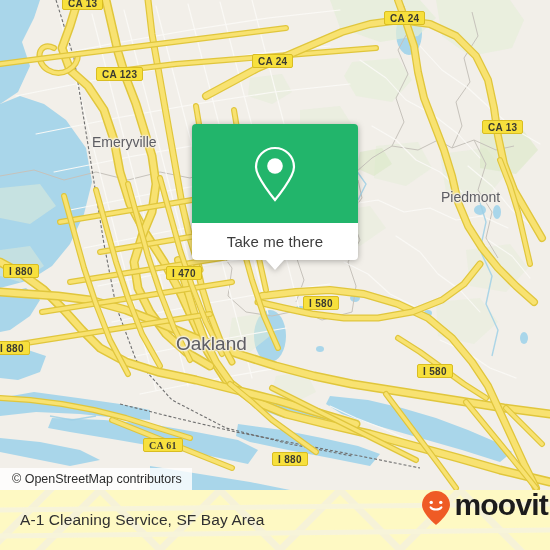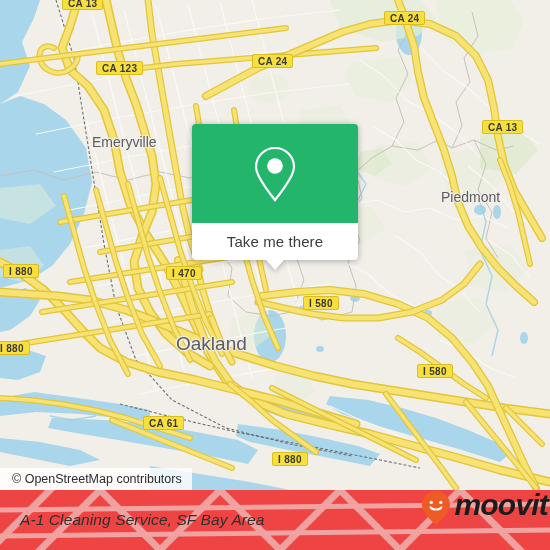--- a/index.html
+++ b/index.html
@@ -131,23 +131,22 @@
     white-space: nowrap;
   }
 
   
   #footer {
     position: absolute;
     left: 0;
     top: 490px;
     width: 550px;
     height: 60px;
-    background: #ef4444;
+    background: #fef9c3;
     overflow: hidden;
-    font-style: italic;
   }
   #footer-watermark {
     position: absolute;
     left: 0; top: 0;
     width: 550px; height: 60px;
     opacity: .55;
   }
   #footer-title {
     position: absolute;
     left: 20px;
@@ -395,29 +394,29 @@
         <path class="rdfill" stroke-width="3.6" d="M398,338 L420,352 L442,368 L464,384 L486,398"></path>
       </g>
     </svg>
 
     <div class="placelabel town" style="left:68px; top:134px;">Emeryville</div>
     <div class="placelabel city" style="left:152px; top:333px;">Oakland</div>
     <div class="placelabel town" style="left:388px; top:189px;margin-left:29px;">Piedmont</div>
 
     <div class="shield" style="left:62px; top:-4px;">CA 13</div>
     <div class="shield" style="left:384px; top:11px;">CA 24</div>
-    <div class="shield" style="left:96px; top:61px;">CA 123</div>
+    <div class="shield" style="left:96px; top:67px;">CA 123</div>
     <div class="shield" style="left:252px; top:54px;">CA 24</div>
     <div class="shield" style="left:482px; top:120px;">CA 13</div>
     <div class="shield" style="left:3px; top:264px;">I 880</div>
     <div class="shield" style="left:166px; top:266px;">I 470</div>
     <div class="shield" style="left:303px; top:296px;">I 580</div>
     <div class="shield" style="left:-6px; top:341px;">I 880</div>
     <div class="shield" style="left:417px; top:364px;">I 580</div>
-    <div class="shield" style="left:143px; top:416px;">CA 61</div>
+    <div class="shield" style="left:143px; top:438px;font-family:Liberation Serif, serif;">CA 61</div>
     <div class="shield" style="left:272px; top:452px;">I 880</div>
 
     <div id="osm-attribution">
       <span>© OpenStreetMap contributors</span>
     </div>
 
     <div id="callout">
       <div id="callout-green">
         <svg width="48" height="60" viewBox="0 0 48 60">
           <path d="M24 4 C13.5 4 5 12.5 5 23 C5 33.5 24 56 24 56 C24 56 43 33.5 43 23 C43 12.5 34.5 4 24 4 Z" fill="none" stroke="#ffffff" stroke-width="2.2"></path>

